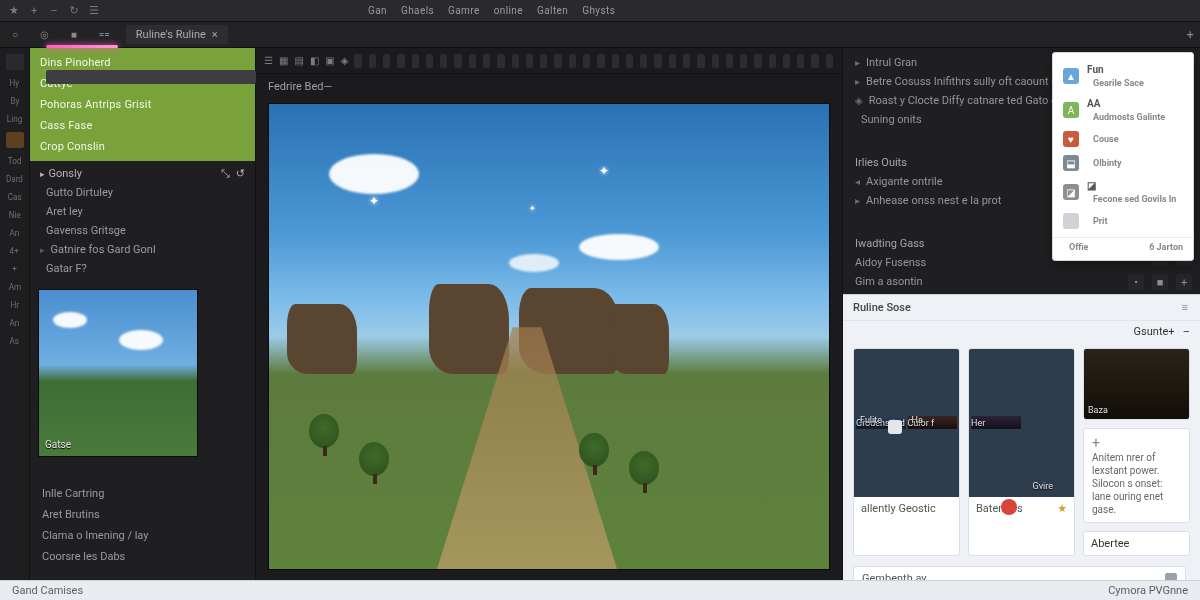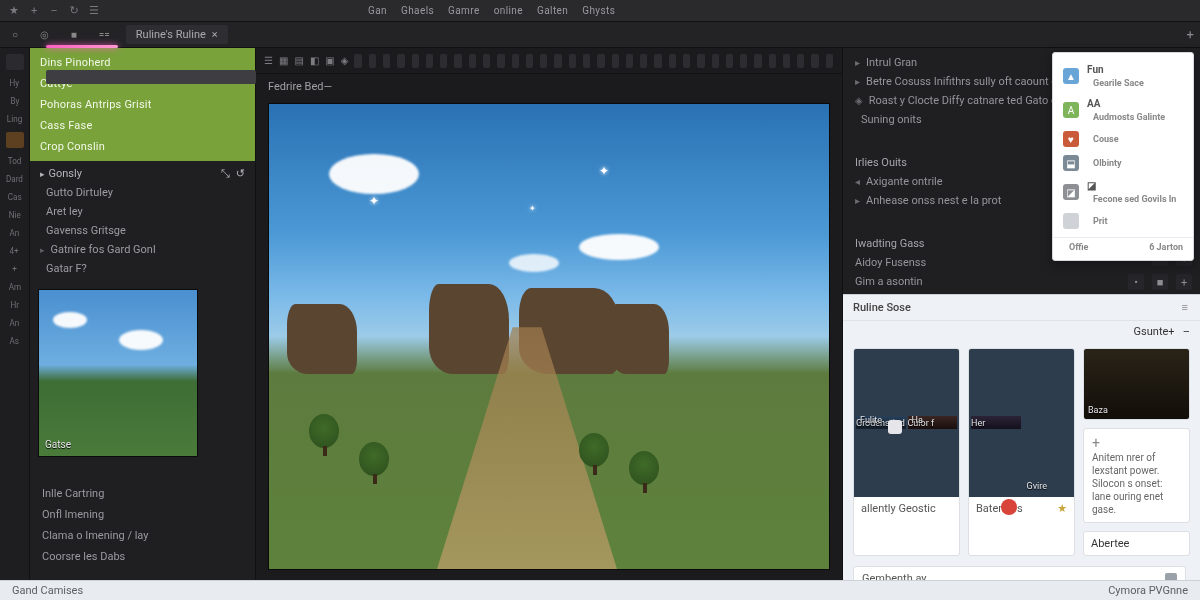--- a/index.html
+++ b/index.html
@@ -207,21 +207,21 @@
             <span>Gatar F?</span>
           </div>
       </div>
       <div class="preview">
         <div class="cloud" style="left:14px;top:22px"></div>
         <div class="cloud" style="left:80px;top:40px;width:44px;height:20px"></div>
         <span class="lab">Gatse</span>
       </div>
       <div class="lower">
         <span class="ln">Inlle Cartring</span>
-        <span class="ln">Onfl Imening</span>
+        <span class="ln">Aret Brutins</span>
         <span class="ln">Clama o Imening / lay</span>
         <span class="ln">Coorsre les Dabs</span>
       </div>
     </div>
 
     <div class="center">
       <div class="iconstrip" id="iconstrip">
           <div class="ic">☰</div>
           <div class="ic">▦</div>
           <div class="ic">▤</div>
@@ -347,21 +347,21 @@
           </div>
 
           <div class="card">
             <div class="thumb double">
               <div class="half" style="background:linear-gradient(#2b2337,#14101c)"><span class="tl">Her</span></div>
               <div class="half" style="background:linear-gradient(#2b2130,#14101a)"></div>
               <div class="half" style="background:linear-gradient(#3d2b24,#1c120e);position:relative">
                   <span class="reddot"></span>
                 </div>
               <div class="half" style="background:linear-gradient(#2f2420,#17100c)">
-                  <span class="tl" style="position:absolute;left:4px;bottom:4px">Gvire</span>
+                  <span class="tl" style="position:absolute;left:10px;bottom:4px">Gvire</span>
                 </div>
             </div>
             <div class="cap">
                 <span>Batentios</span>
                 <span class="star" style="color:#caa63b">★</span>
               </div>
           </div>
 
           <div style="display:flex;flex-direction:column;gap:8px">
             <div class="card">

